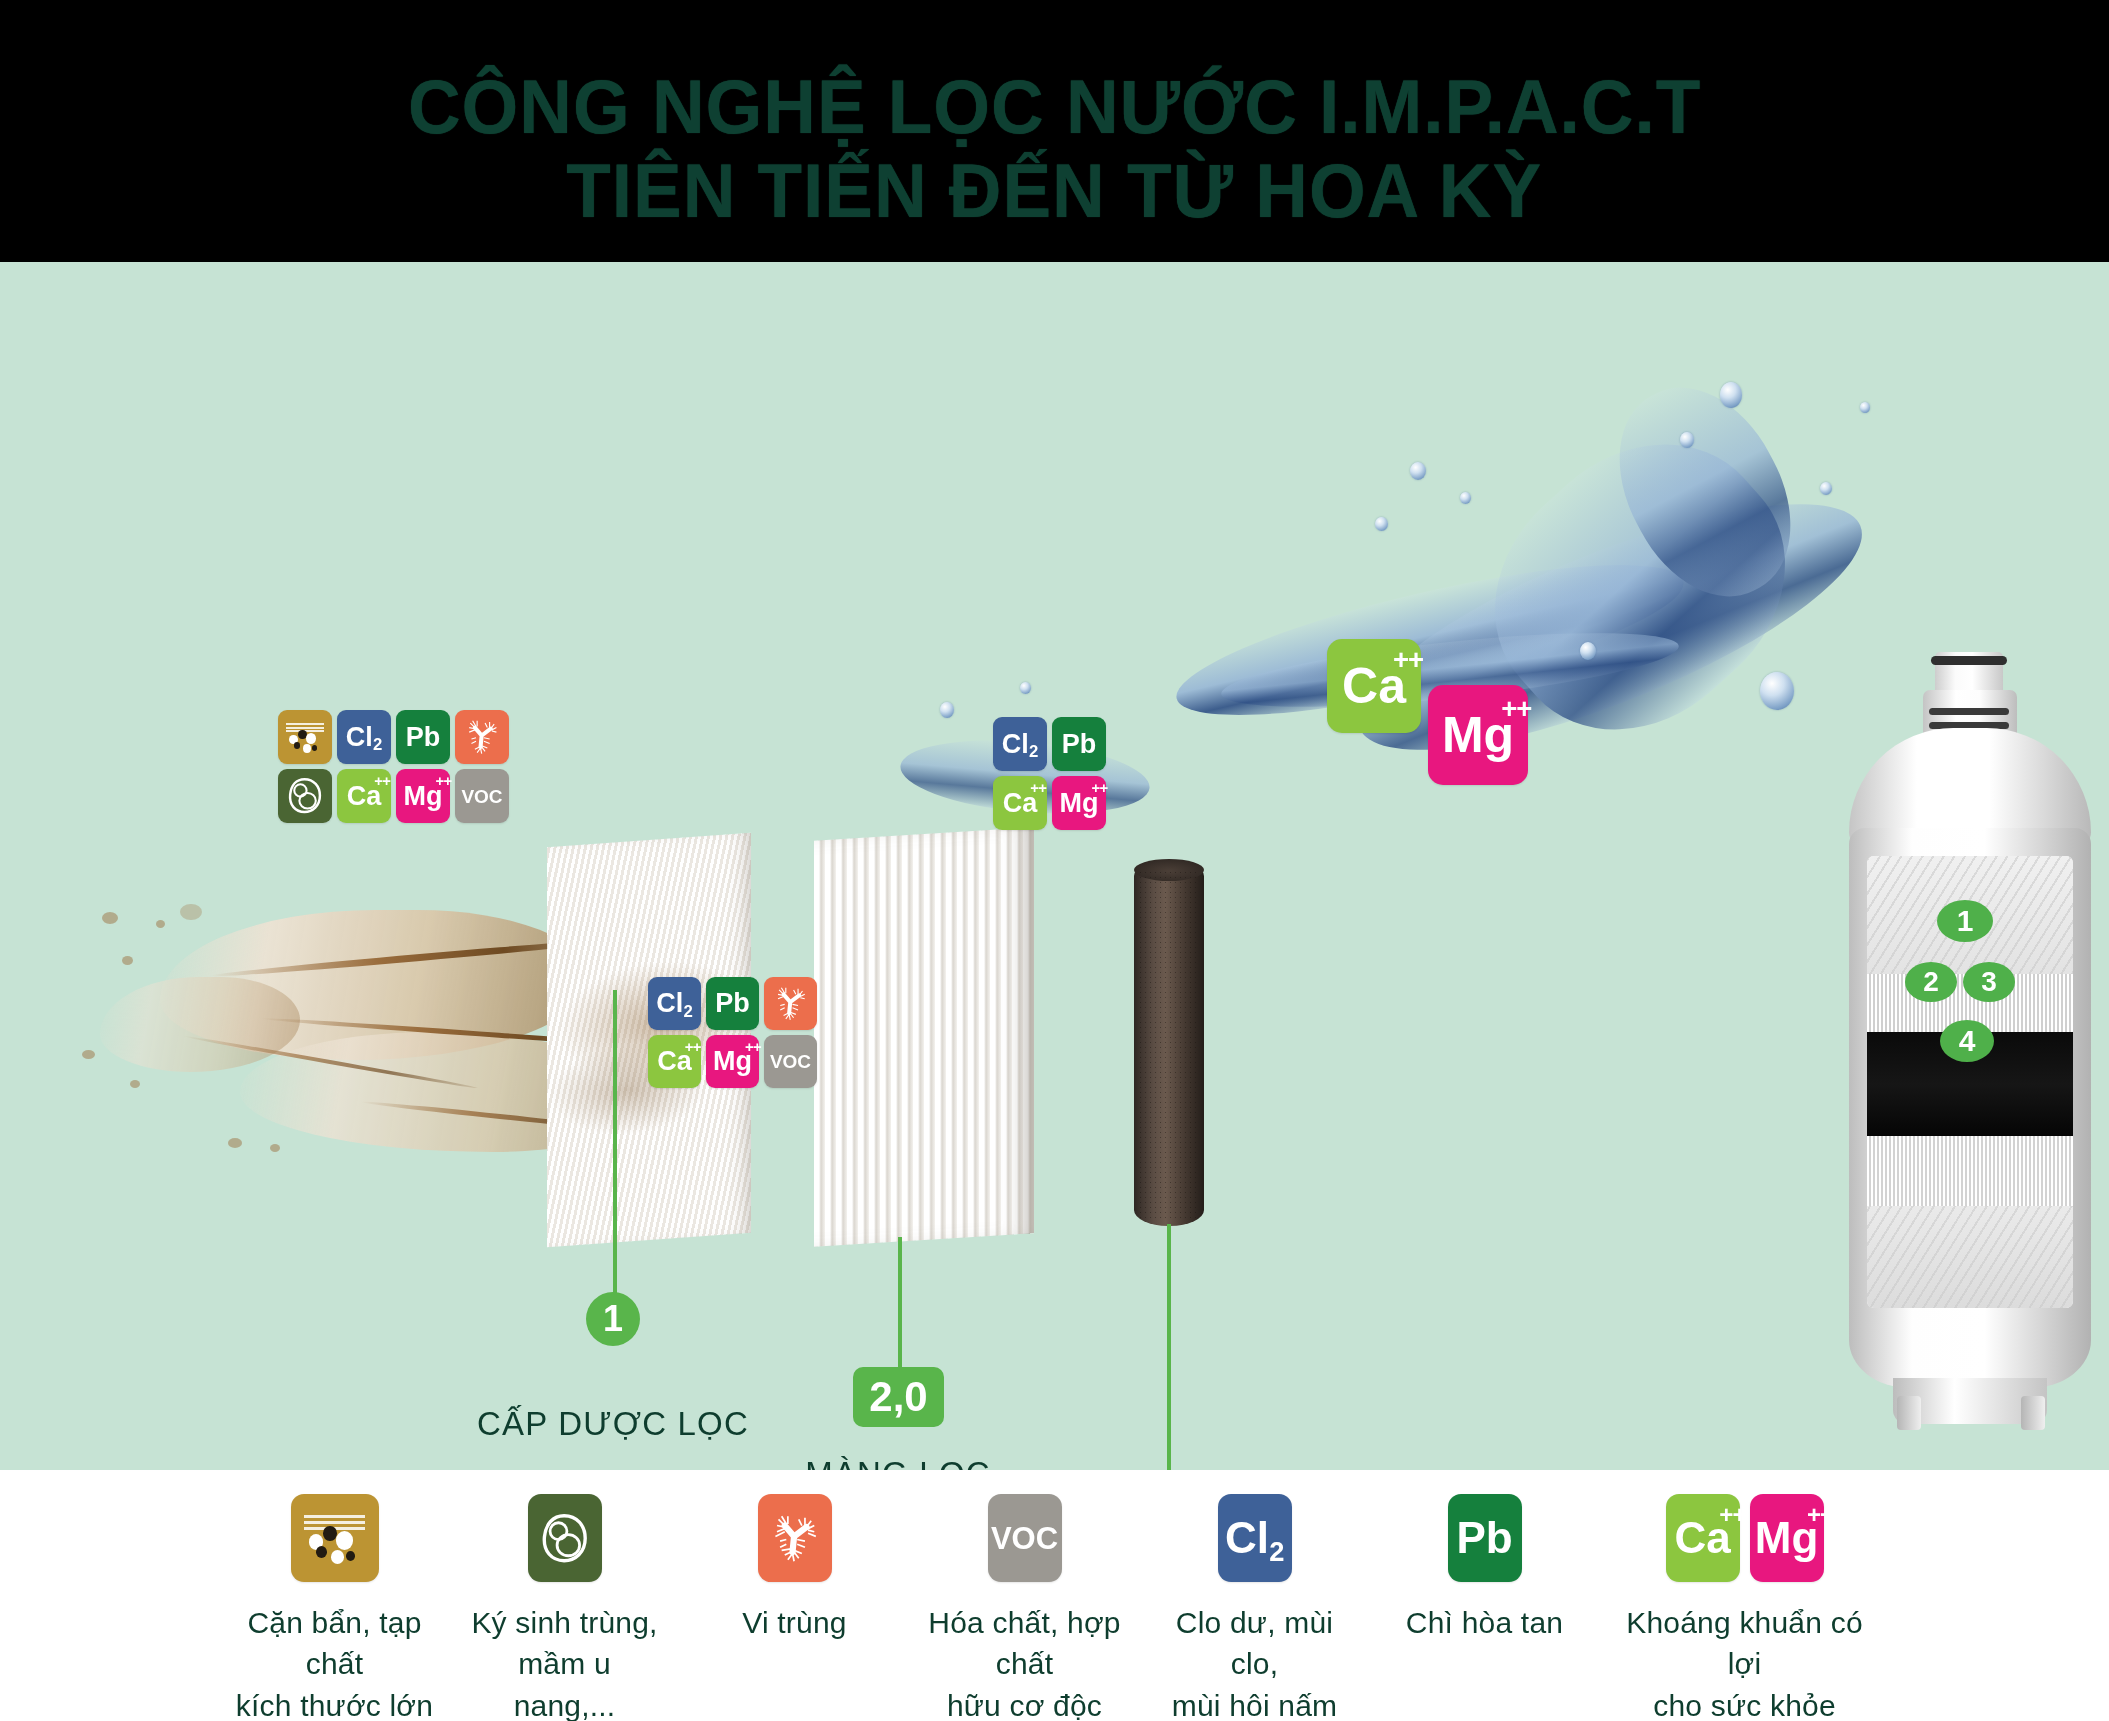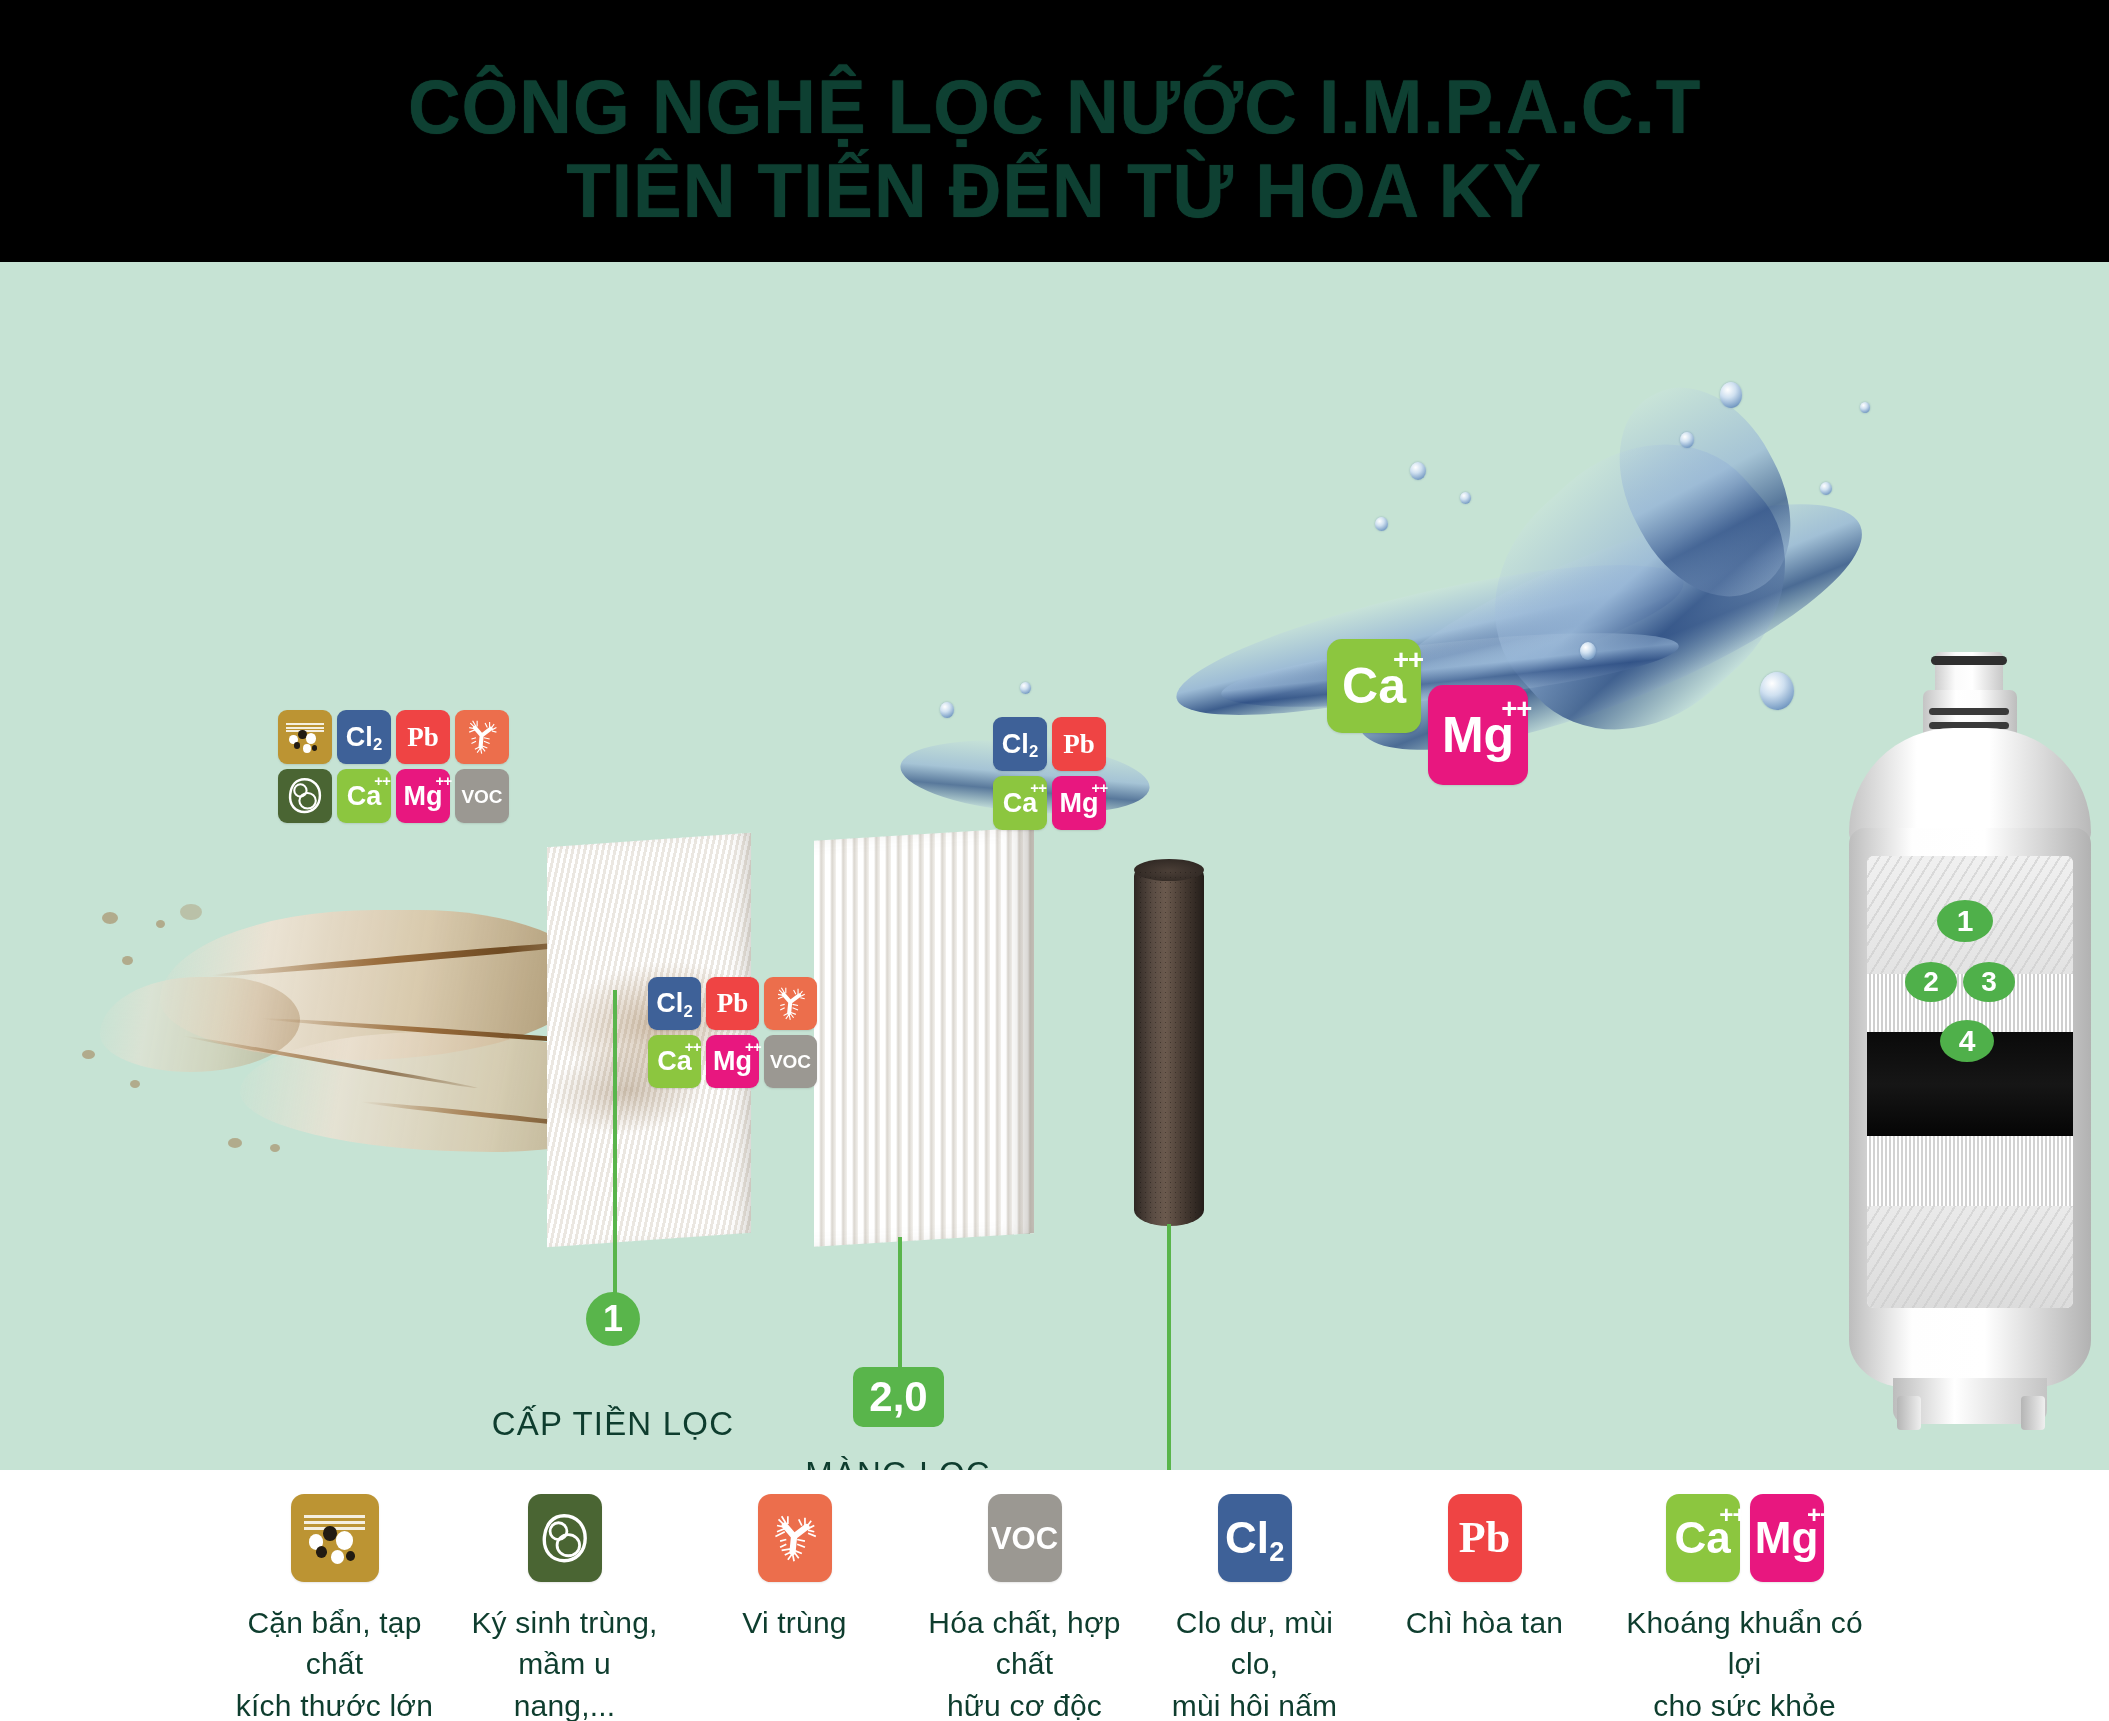--- a/index.html
+++ b/index.html
@@ -146,21 +146,21 @@
   .tile .sym { display: inline-block; position: relative; }
   .tile .sub {
     font-size: 0.62em; vertical-align: baseline;
     position: relative; top: 0.28em; left: 0.01em;
   }
   .tile .plus {
     position: absolute; top: -0.55em; right: -0.62em;
     font-size: 0.55em; letter-spacing: -0.04em;
   }
   .t-cl2 { background: #3E6198; }
-  .t-pb  { background: #ef4444; font-family: Liberation Serif, serif; }
+  .t-pb  { background: #15803d; }
   .t-ca  { background: #8CC63F; }
   .t-mg  { background: #E8177F; }
   .t-voc { background: #9B9892; }
   .t-sed { background: #BC9433; }
   .t-cyst{ background: #4A6533; }
   .t-bact{ background: #EC6E4C; }
 
   
   .glyph-sed { position: relative; width: 70%; height: 74%; }
   .glyph-sed .band {
@@ -477,21 +477,21 @@
 
     <div class="tile t-ca" style="position:absolute;left:1327px;top:377px;width:94px;height:94px;border-radius:15px;font-size:50px;">
       <span class="sym"><span>Ca</span><span class="plus">++</span></span>
     </div>
     <div class="tile t-mg" style="position:absolute;left:1428px;top:423px;width:100px;height:100px;border-radius:15px;font-size:50px;">
       <span class="sym"><span>Mg</span><span class="plus">++</span></span>
     </div>
 
     <div class="leader" style="left:613px;top:728px;height:320px;"></div>
     <div class="step-badge-round" style="left:586px;top:1030px;width:54px;height:54px;font-size:36px;">1</div>
-    <div class="step-caption" style="left:613px;top:1140px;width:420px;">CẤP TIỀN LỌC</div>
+    <div class="step-caption" style="left:613px;top:1140px;width:420px;">CẤP DƯỢC LỌC</div>
 
     <div class="leader" style="left:898px;top:975px;height:150px;"></div>
     <div class="step-badge-rect" style="left:853px;top:1105px;width:91px;height:60px;font-size:42px;">2,0</div>
     <div class="step-caption" style="left:898px;top:1190px;width:500px;">MÀNG LỌC
 DƯỢC PHẨM KÉP</div>
 
     <div class="leader" style="left:1167px;top:962px;height:280px;"></div>
 
     <div class="cartridge">
       <div class="c-neck"></div>

